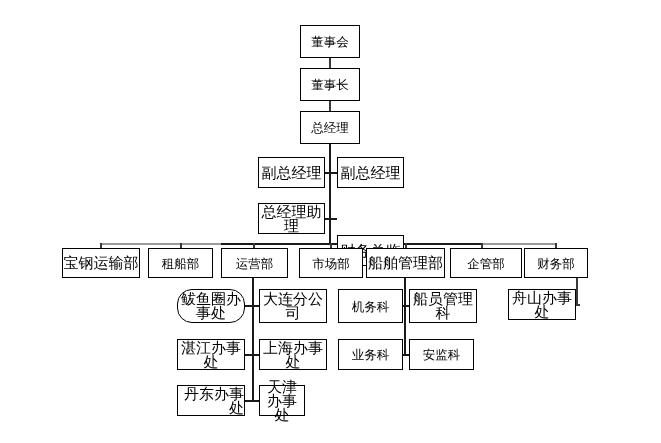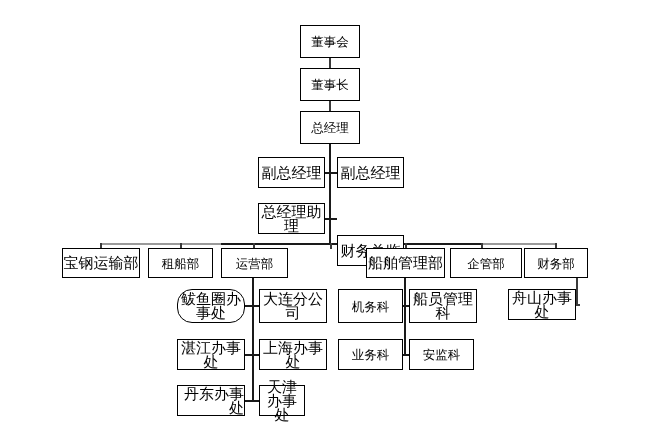--- a/index.html
+++ b/index.html
@@ -88,20 +88,21 @@
   <div class="node" style="left:300px;top:111px;width:60px;height:33px;">总经理</div>
 
   <div class="node small" style="left:258px;top:157px;width:67px;height:31px;">副总经理</div>
   <div class="node small" style="left:337px;top:157px;width:67px;height:31px;">副总经理</div>
   <div class="node small" style="left:258px;top:203px;width:67px;height:31px;">总经理助理</div>
   <div class="node small" style="left:337px;top:203px;width:67px;height:31px;margin-top:32px;">财务总监</div>
 
   <div class="node" style="left:148px;top:248px;width:65px;height:30px;">租船部</div>
   <div class="node small" style="left:62px;top:248px;width:78px;height:30px;">宝钢运输部</div>
   <div class="node" style="left:221px;top:248px;width:67px;height:30px;">运营部</div>
+  <div class="node" style="left:299px;top:248px;width:64px;height:30px;">市场部</div>
   <div class="node small" style="left:366px;top:248px;width:79px;height:30px;">船舶管理部</div>
   <div class="node" style="left:450px;top:248px;width:72px;height:30px;">企管部</div>
   <div class="node" style="left:524px;top:248px;width:64px;height:30px;">财务部</div>
 
   <div class="node small wrap" style="left:177px;top:289px;width:68px;height:34px;">鲅鱼圈办事处</div>
   <div class="node small" style="left:259px;top:289px;width:68px;height:34px;">大连分公司</div>
   <div class="node small" style="left:177px;top:339px;width:68px;height:31px;">湛江办事处</div>
   <div class="node small" style="left:259px;top:339px;width:68px;height:31px;">上海办事处</div>
   <div class="node small" style="left:177px;top:385px;width:68px;height:31px;text-align:right;">丹东办事处</div>
   <div class="node small" style="left:259px;top:385px;width:46px;height:31px;">天津办事处</div>

